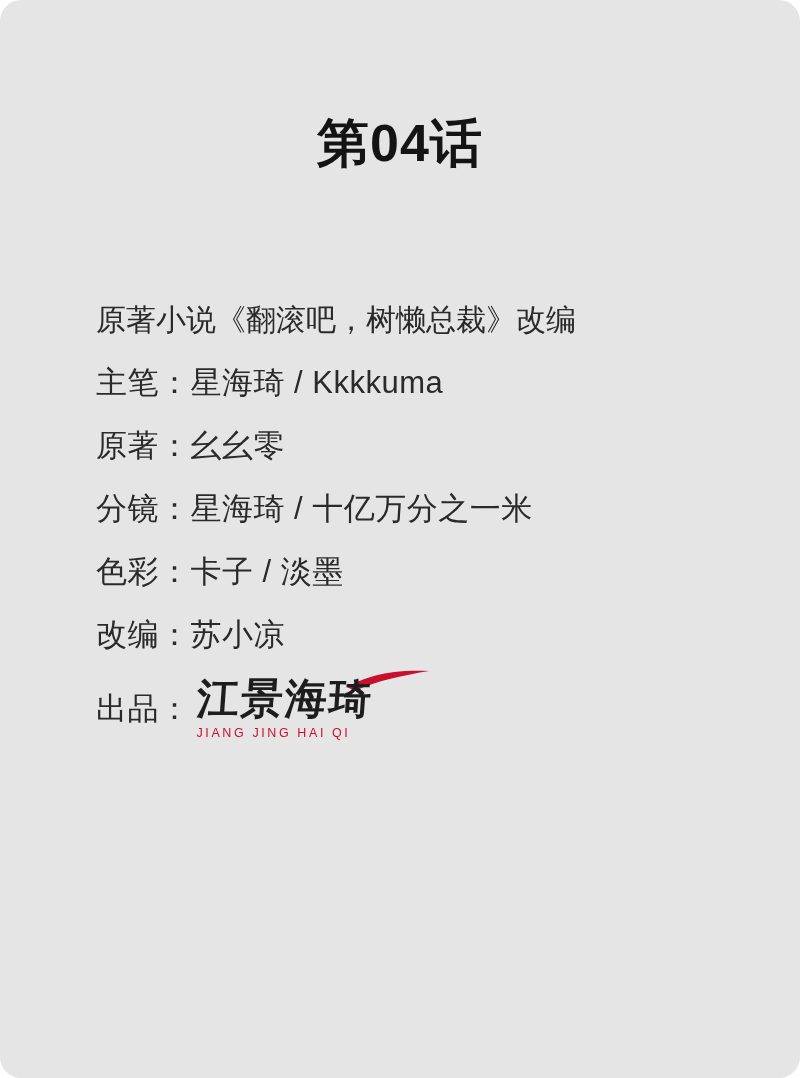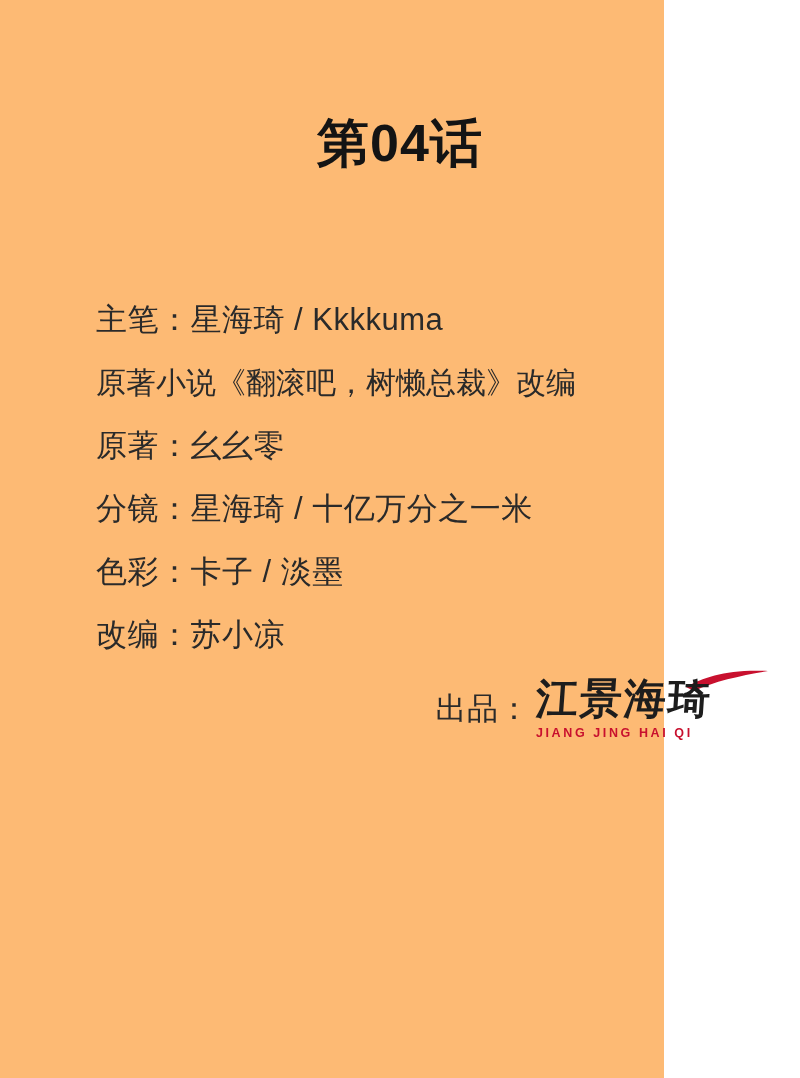--- a/index.html
+++ b/index.html
@@ -9,24 +9,25 @@
   }
   body {
     width: 800px;
     height: 1078px;
     font-family: "Liberation Sans", "DejaVu Sans", sans-serif;
     color: #1a1a1a;
     position: relative;
     overflow: hidden;
   }
   .page {
-    width: 664px;
+    width: 800px;
     height: 1078px;
-    background: #fdba74;
+    background: #e5e5e5;
     position: relative;
+    border-radius: 21px;
   }
   .chapter-title {
     position: absolute;
     top: 112px;
     left: 0;
     width: 800px;
     text-align: center;
     font-size: 52px;
     font-weight: bold;
     letter-spacing: 1px;
@@ -47,21 +48,20 @@
     letter-spacing: 0.5px;
   }
   .credit-line.first {
     font-size: 30px;
     letter-spacing: 0px;
   }
   .credit-row {
     display: flex;
     align-items: center;
     height: 86px;
-    justify-content: flex-end;
   }
   .credit-row .credit-label {
     font-size: 31px;
     color: #2a2a2a;
     white-space: nowrap;
     letter-spacing: 0.5px;
   }
   
   .studio-logo {
     position: relative;
@@ -87,39 +87,39 @@
     position: absolute;
     top: 2px;
     right: 6px;
     width: 86px;
     height: 26px;
     z-index: 1;
   }
   .studio-logo-sub {
     margin-top: 6px;
     font-size: 12.5px;
-    font-weight: bold;
+    font-weight: normal;
     letter-spacing: 2.6px;
     color: #c8102e;
     font-family: "Liberation Sans", sans-serif;
     white-space: nowrap;
   }
 </style>
 </head>
 <body>
 
 <div class="page">
 
   <div class="chapter-title">第04话</div>
 
   <div class="credits">
 
+    <div class="credit-line first">原著小说《翻滚吧，树懒总裁》改编</div>
+
     <div class="credit-line">主笔：星海琦 / Kkkkuma</div>
-
-    <div class="credit-line first">原著小说《翻滚吧，树懒总裁》改编</div>
 
     <div class="credit-line">原著：幺幺零</div>
 
     <div class="credit-line">分镜：星海琦 / 十亿万分之一米</div>
 
     <div class="credit-line">色彩：卡子 / 淡墨</div>
 
     <div class="credit-line">改编：苏小凉</div>
 
 

